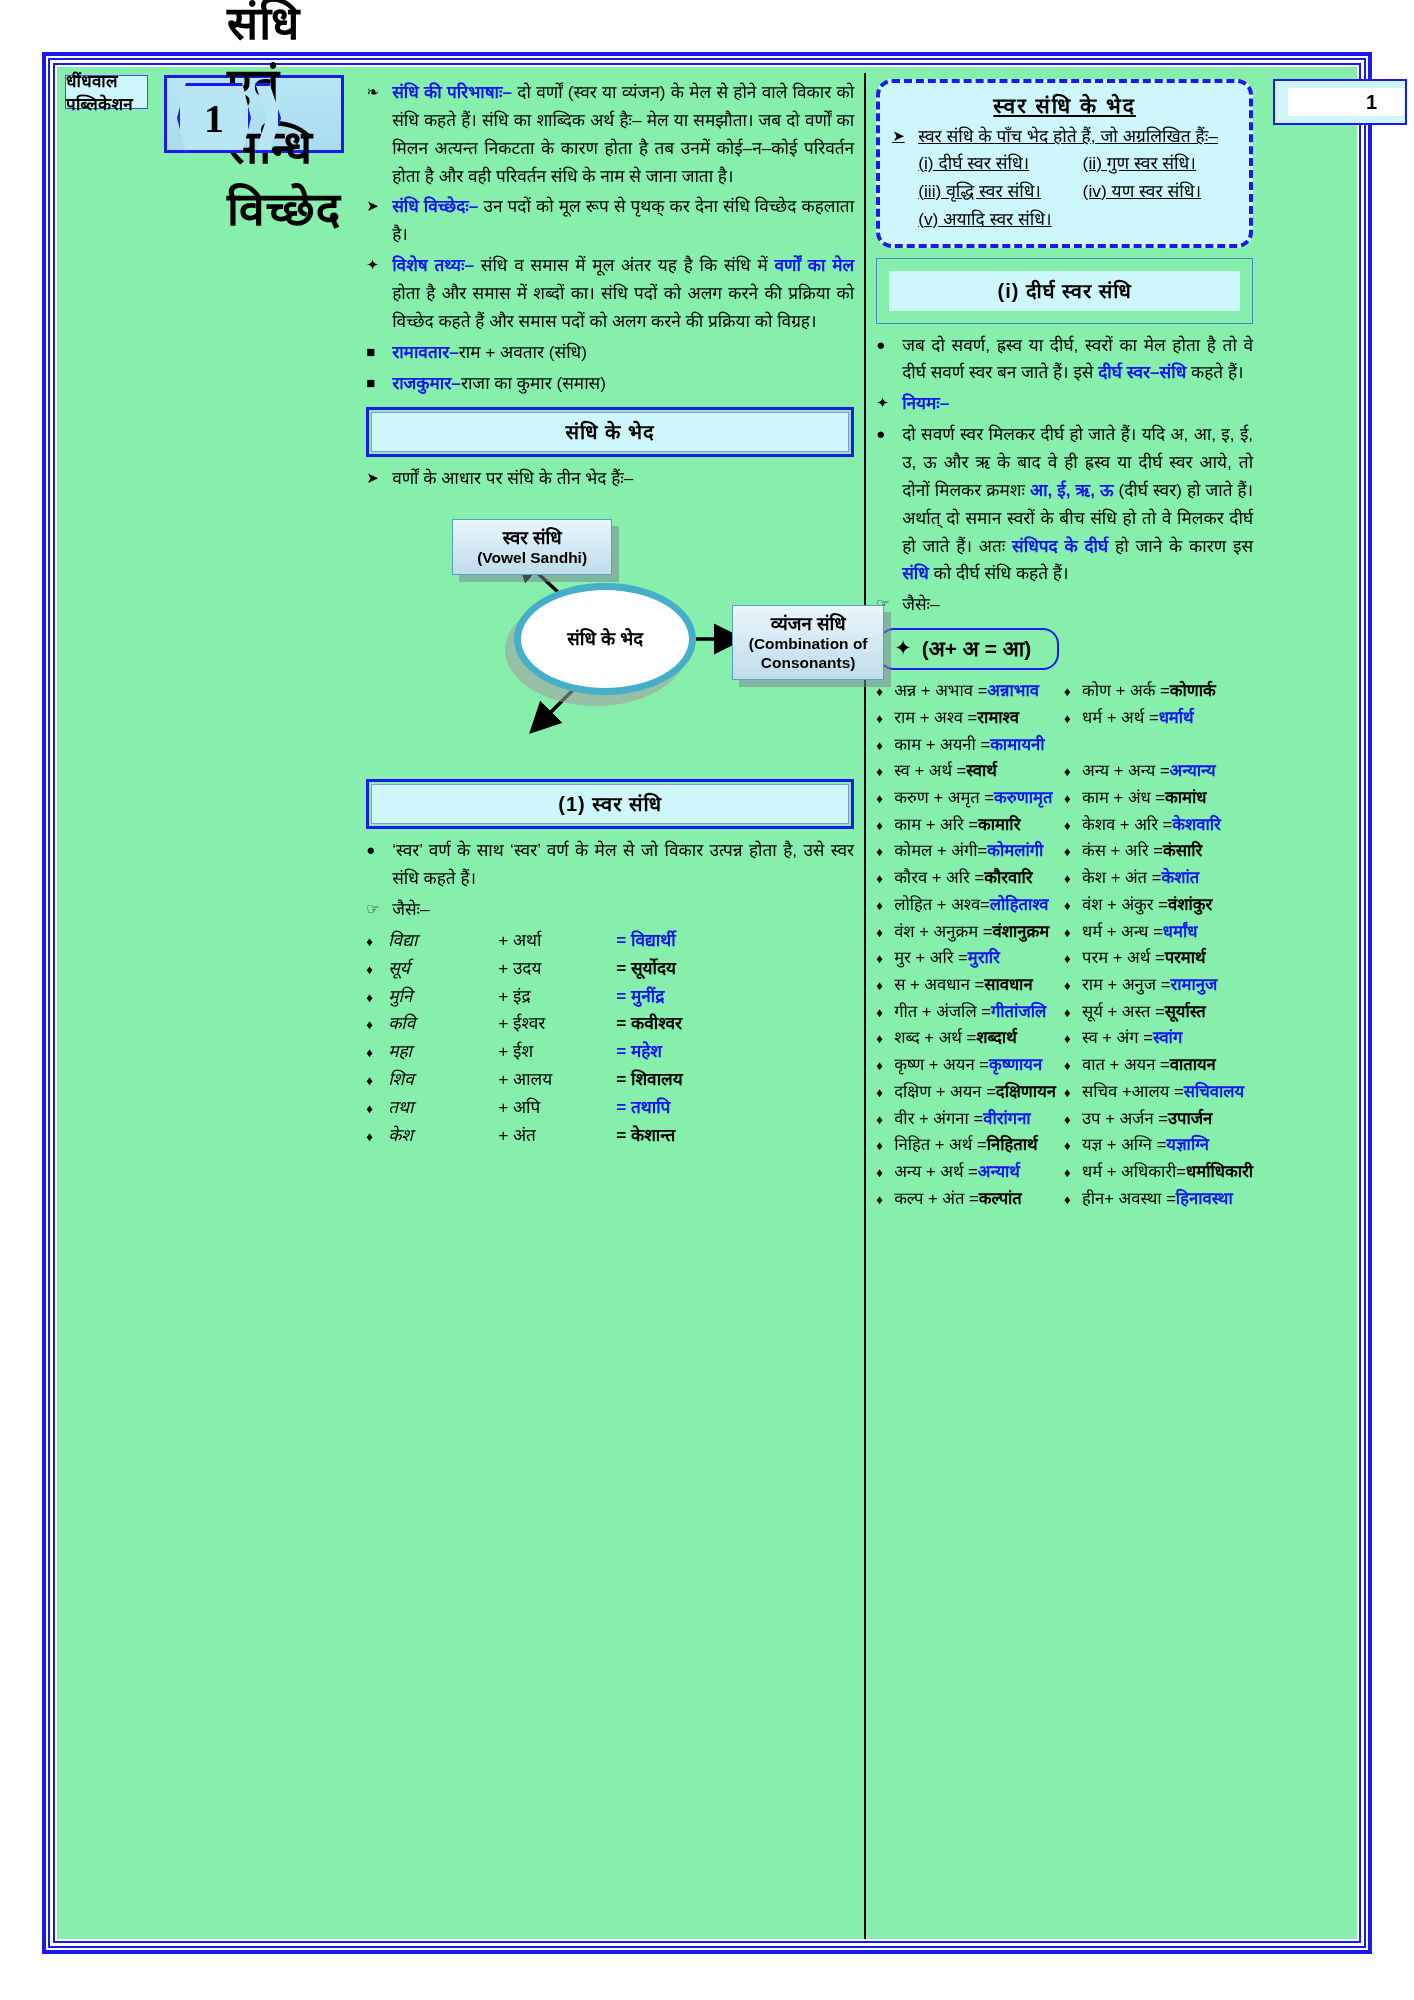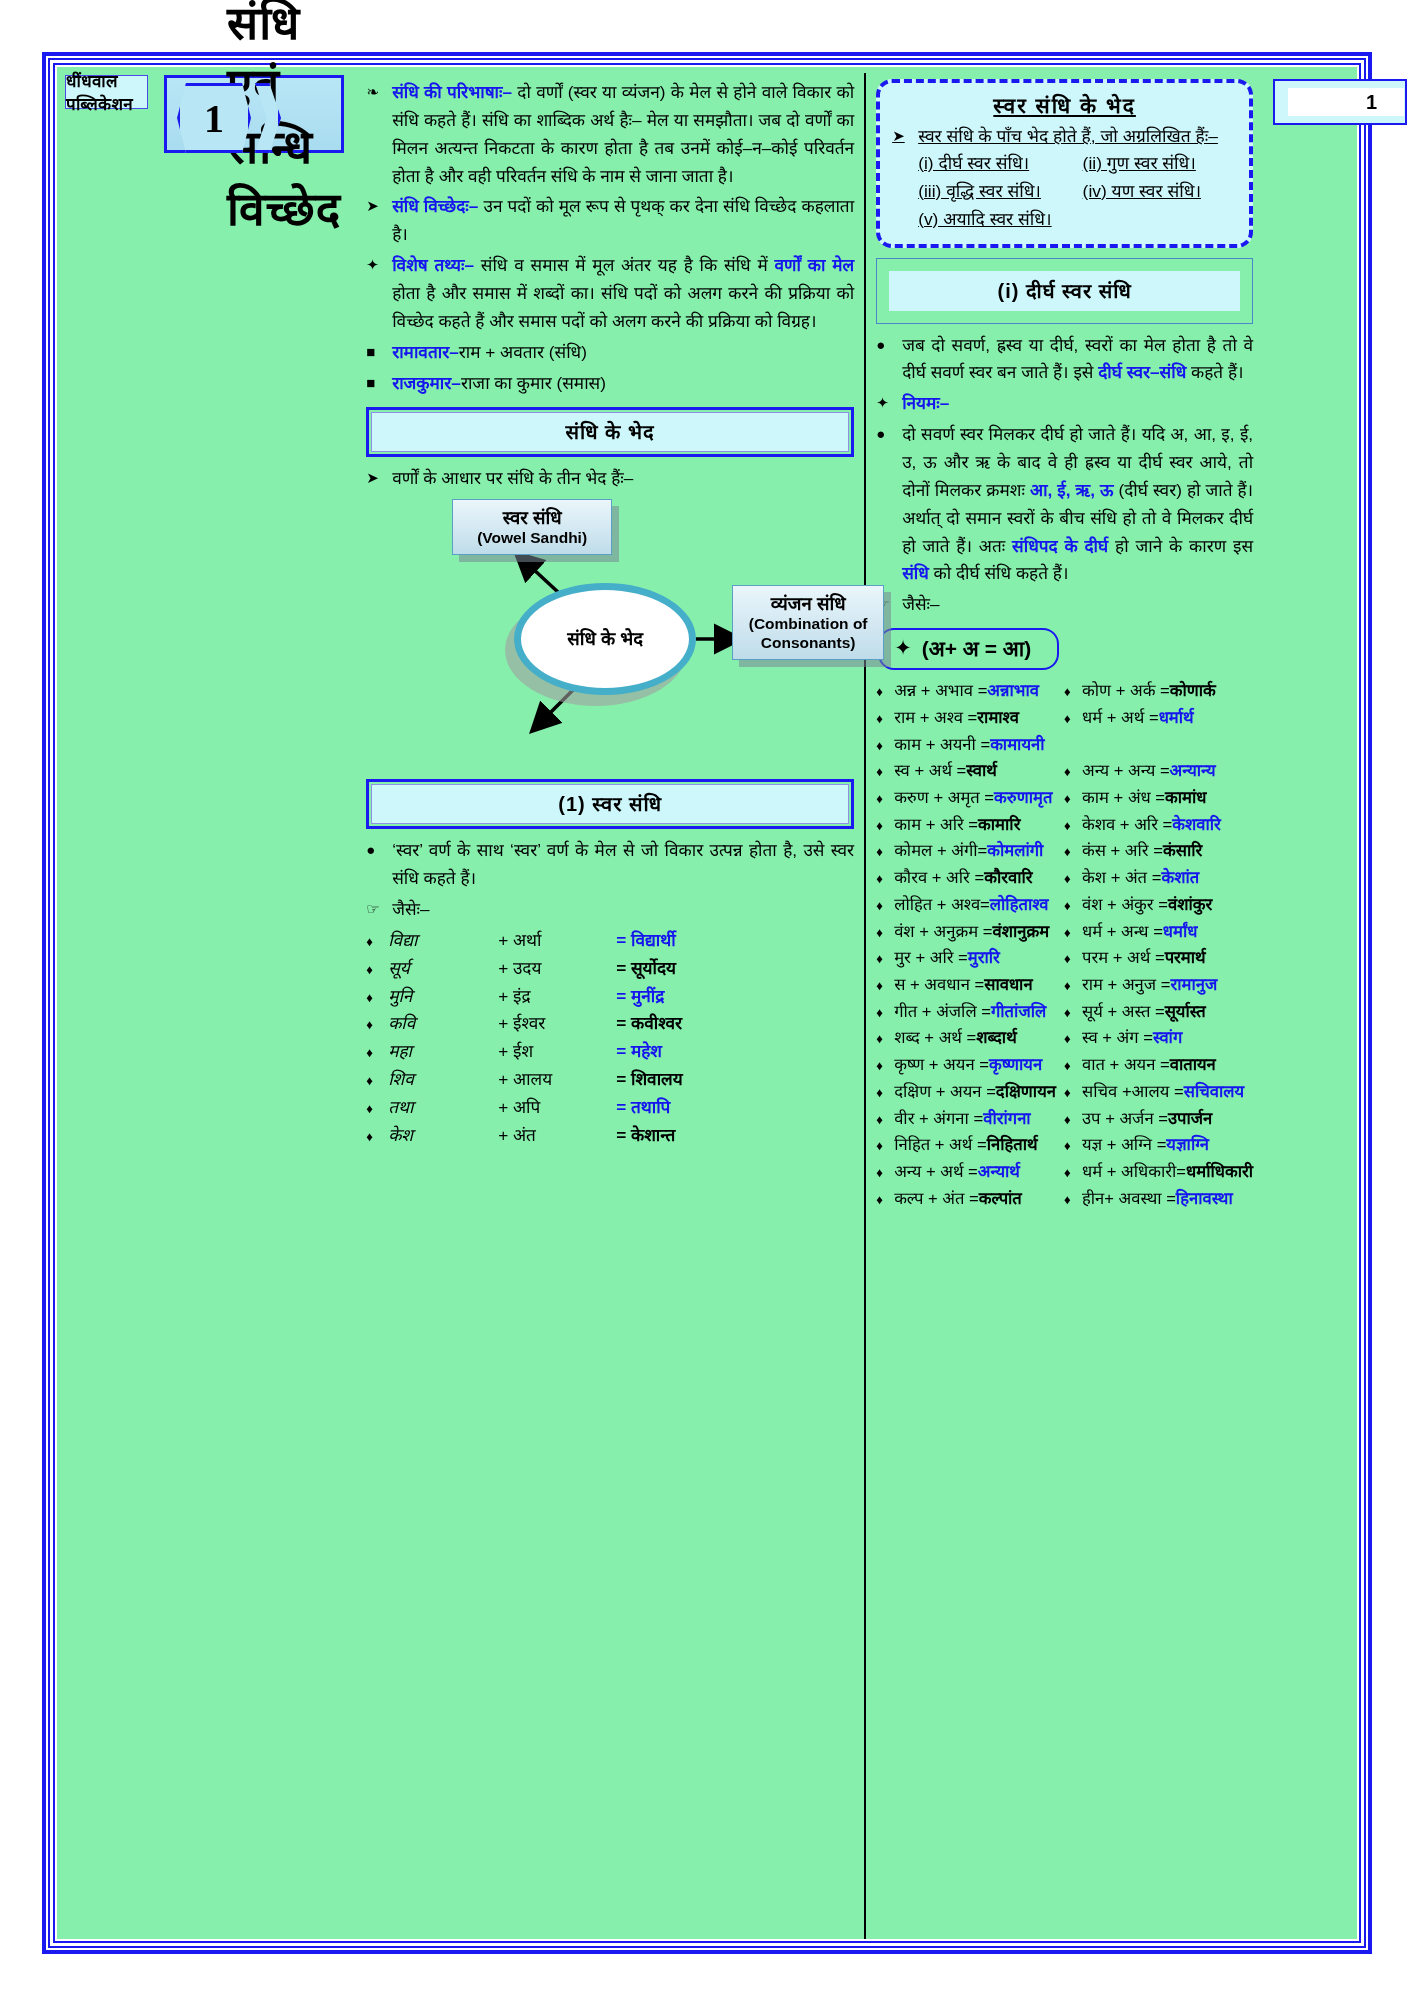--- a/index.html
+++ b/index.html
@@ -230,20 +230,21 @@
     margin-top: 4px;
   }
   .dbox {
     position: absolute;
     background: linear-gradient(#eaf6fb, #bfdcea);
     border: 1px solid #5b9fc4;
     box-shadow: 7px 7px 0 rgba(120,135,150,.55);
     text-align: center;
     padding: 6px 10px;
     color: #000;
+    margin-top: 20px;
   }
   .dbox .h { font-size: 18.5px; font-weight: bold; line-height: 1.25; }
   .dbox .e { font-size: 15.5px; font-weight: bold; line-height: 1.22; }
   .ellipse {
     position: absolute;
     left: 148px; top: 86px;
     width: 182px; height: 112px;
     border-radius: 50%;
     border: 7px solid #45aec9;
     background: #fff;

